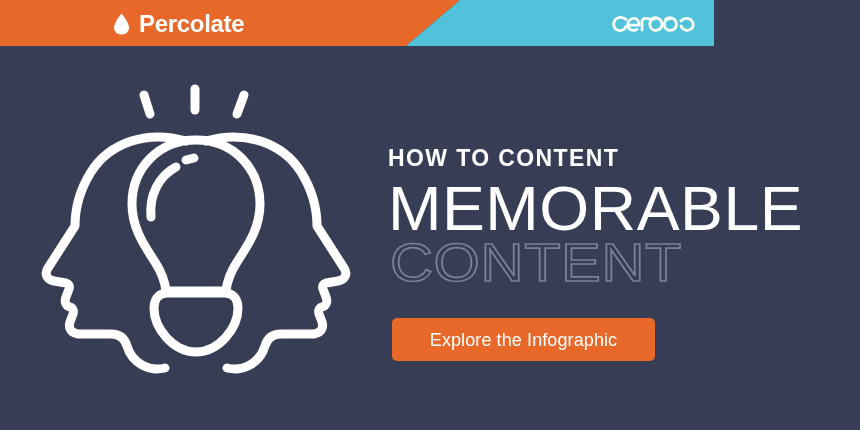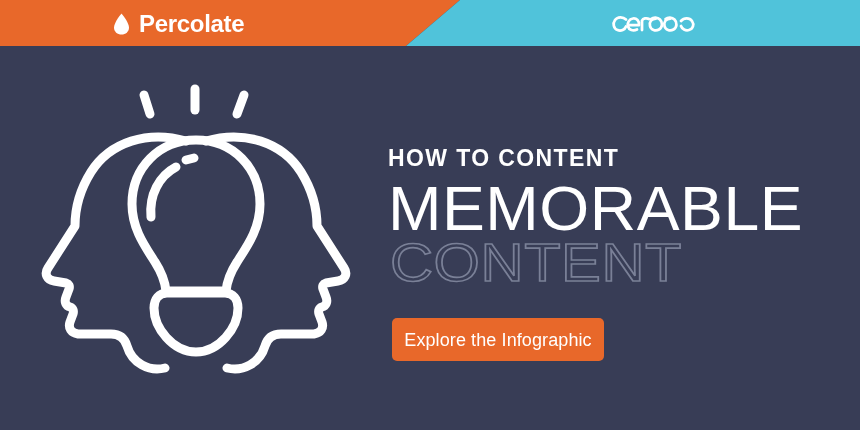--- a/index.html
+++ b/index.html
@@ -20,21 +20,21 @@
     height: 430px;
     background: #383d56;
     overflow: hidden;
   }
 
   
   #header {
     position: absolute;
     left: 0;
     top: 0;
-    width: 860px;
+    width: 714px;
     height: 46px;
     overflow: hidden;
     text-decoration: underline;
   }
   .header-half {
     position: absolute;
     top: 0;
     height: 46px;
   }
   #header-left {
@@ -123,21 +123,21 @@
     top: 90px;
     width: 300px;
     height: 54px;
   }
 
   
   #cta-button {
     position: absolute;
     left: 392px;
     top: 318px;
-    width: 212px;
+    width: 263px;
     height: 43px;
     background: #e8682a;
     border: none;
     border-radius: 5px;
     color: #ffffff;
     font-size: 18px;
     font-family: "Liberation Sans", sans-serif;
     letter-spacing: 0.1px;
     cursor: pointer;
     padding: 0;

